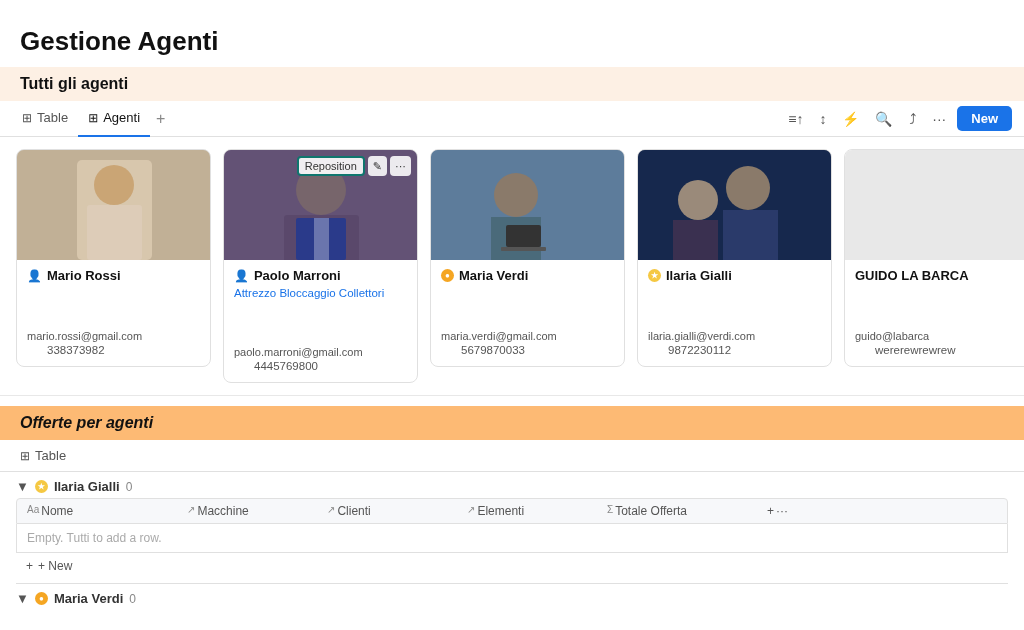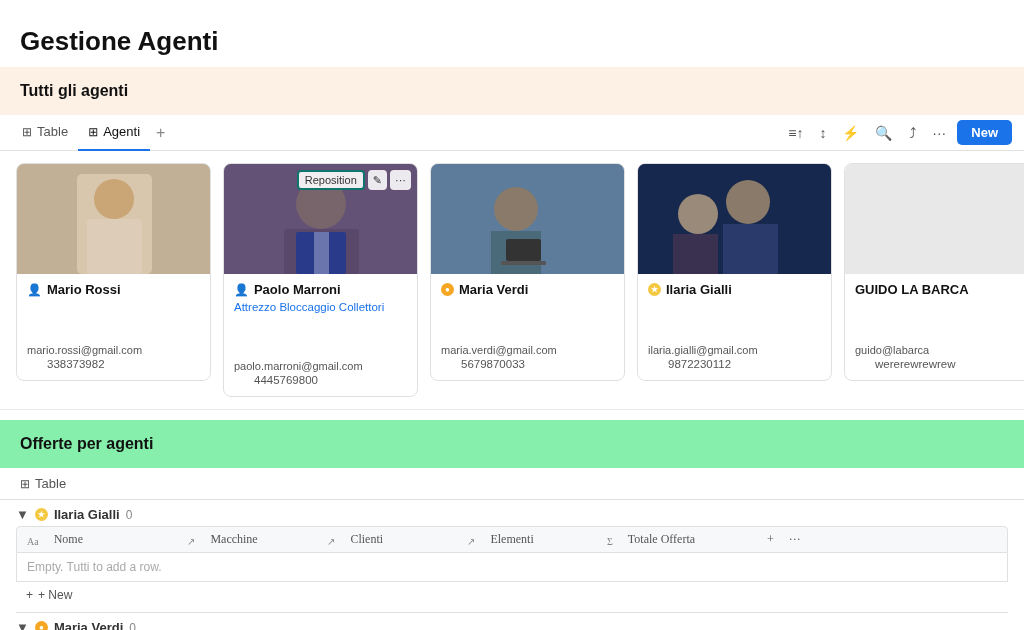--- a/index.html
+++ b/index.html
@@ -6,23 +6,23 @@
     body { font-family: -apple-system, BlinkMacSystemFont, 'Segoe UI', sans-serif; background: #fff; color: #333; font-size: 13px; }
 
     .page { width: 1024px; min-height: 630px; overflow: hidden; }
 
     
     .page-header { padding: 26px 20px 10px 20px; }
     .page-title { font-size: 26px; font-weight: 700; color: #111; }
 
     
     .section { margin-bottom: 0; }
-    .section-header { padding: 15px 20px; font-size: 16px; font-weight: 600; color: #111; }
+    .section-header { padding: 8px 20px; font-size: 16px; font-weight: 600; color: #111; }
     .section-header-tutti { background: #fdf0e4; }
-    .section-header-offerte { background: #86efac; }
+    .section-header-offerte { background: #fdba74; font-style: italic; }
 
     
     .tabs-bar { display: flex; align-items: center; padding: 0 12px; border-bottom: 1px solid #e0e0e0; height: 36px; position: relative; }
     .tab-item { display: flex; align-items: center; gap: 5px; padding: 0 10px; height: 36px; cursor: pointer; font-size: 13px; color: #555; border-bottom: 2px solid transparent; }
     .tab-item.active { border-bottom: 2px solid #1a73e8; color: #111; font-weight: 500; }
     .tab-item .tab-icon { font-size: 12px; }
     .tab-add { color: #888; cursor: pointer; font-size: 16px; padding: 0 6px; }
     .tabs-bar-actions { margin-left: auto; display: flex; align-items: center; gap: 6px; }
     .icon-btn { background: none; border: none; cursor: pointer; color: #555; font-size: 14px; padding: 4px 5px; border-radius: 4px; }
     .btn-new { background: #1a73e8; color: #fff; border: none; border-radius: 5px; padding: 5px 14px; font-size: 13px; font-weight: 700; cursor: pointer; }
@@ -44,21 +44,21 @@
     .table-section { margin-top: 10px; }
     .table-tabs-bar { display: flex; align-items: center; padding: 0 12px; border-bottom: 1px solid #e0e0e0; height: 32px; }
     .table-tab { display: flex; align-items: center; gap: 5px; padding: 0 8px; font-size: 13px; color: #555; }
 
     
     .linked-table { padding: 0 16px 10px 16px; }
     .group-row { display: flex; align-items: center; gap: 6px; padding: 7px 0 4px 0; font-size: 13px; font-weight: 600; }
     .group-arrow { cursor: pointer; color: #555; }
     .group-count { font-weight: 400; color: #888; font-size: 12px; }
     .table-header-row { display: flex; align-items: center; background: #f7f8fa; border: 1px solid #e0e0e0; border-radius: 4px 4px 0 0; }
-    .table-col { padding: 5px 10px; font-size: 12px; color: #555; display: flex; align-items: flex-end; gap: 15px; font-family: Liberation Serif, serif; }
+    .table-col { padding: 5px 10px; font-size: 12px; color: #555; display: flex; align-items: flex-start; gap: 2px; }
     .col-nome { width: 160px; }
     .col-macchine { width: 140px; }
     .col-clienti { width: 140px; }
     .col-elementi { width: 140px; }
     .col-totale { width: 160px; }
     .col-add { width: 60px; }
     .table-empty-row { display: flex; align-items: center; padding: 7px 10px; border: 1px solid #e0e0e0; border-top: none; font-size: 12px; color: #aaa; cursor: pointer; }
     .table-new-row { display: flex; align-items: center; padding: 6px 10px; font-size: 12px; color: #555; cursor: pointer; gap: 5px; }
     .col-icon { font-size: 10px; color: #888; }
 
@@ -182,21 +182,21 @@
             <rect x="85" y="60" width="55" height="60" fill="#2a3a6a"></rect>
             <circle cx="60" cy="50" r="20" fill="#9a8a7a"></circle>
             <rect x="35" y="70" width="45" height="50" fill="#3a3050"></rect>
           </svg>
         </div>
         <div class="agent-card-body">
           <div class="agent-name">
             <span style="background:#f5c842;border-radius:50%;width:13px;height:13px;display:inline-flex;align-items:center;justify-content:center;font-size:8px;color:white">★</span>
             <span>Ilaria Gialli</span>
           </div>
-          <div class="agent-email">ilaria.gialli@gmail.com</div>
+          <div class="agent-email">ilaria.gialli@verdi.com</div>
           <div class="agent-phone">9872230112</div>
         </div>
       </div>
 
       <div class="agent-card">
         <div class="agent-card-placeholder" style="background:#e8e8e8;"></div>
         <div class="agent-card-body">
           <div class="agent-name">
             <span>GUIDO LA BARCA</span>
           </div>

